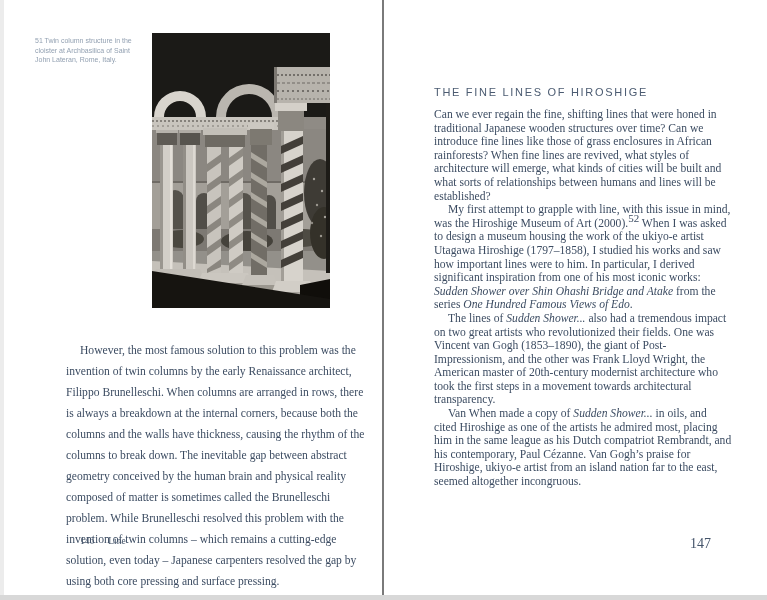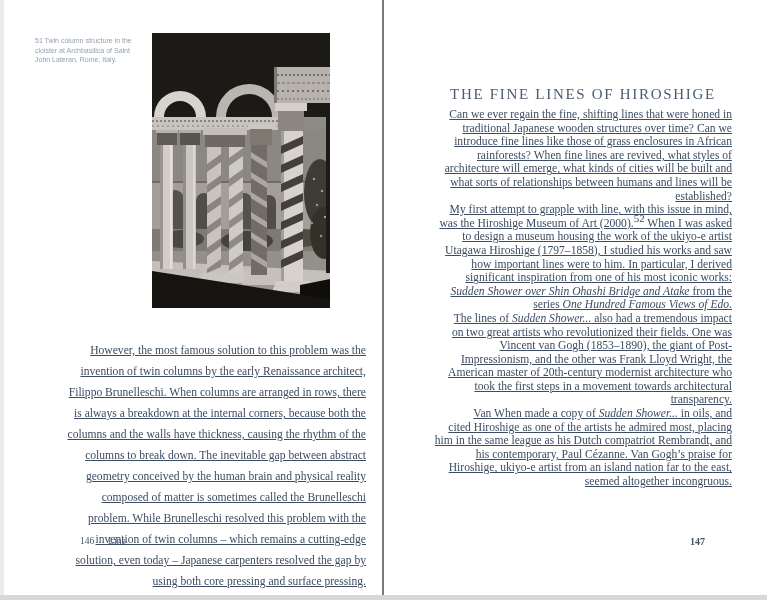--- a/index.html
+++ b/index.html
@@ -31,50 +31,48 @@
     color:#93a1b2;
   }
   .photo{
     position:absolute;left:152px;top:33px;width:178px;height:275px;
     background:#1b1a17;
   }
   .photo svg{display:block;}
   .body-text{
     color:#3c4c62;
     font-size:11.6px;
-    text-align:right;
-    text-decoration:underline;
+    text-align:left;
   }
   .left-text{
     position:absolute;left:66px;top:340px;width:300px;
     line-height:21px;
   }
   .right-text{
     position:absolute;left:434px;top:108px;width:298px;
     line-height:13.6px;
   }
   p.para{margin:0;padding:0;}
   p.indent{text-indent:14px;}
   .heading{
     position:absolute;left:434px;top:86px;width:298px;
-    text-align:center;
-    font-family:Liberation Serif, serif;
-    font-size:15px;
+    font-family:Liberation Sans, sans-serif;
+    font-size:11px;
     letter-spacing:1.7px;
     color:#4b5b71;
     white-space:nowrap;
   }
   .footer-left{
     position:absolute;left:80px;top:536px;
     font-size:9.5px;color:#44546a;
   }
   .footer-left .chapter{margin-left:14px;}
   .footer-right{
     position:absolute;left:690px;top:536px;
-    font-size:10px;color:#44546a;font-weight:bold;
+    font-size:14px;color:#44546a;
   }
   sup.fnote{font-size:11px;line-height:0;}
   i{font-style:italic;}
 </style>
 </head>
 <body>
 
 <div class="spread">
 
   <div>

